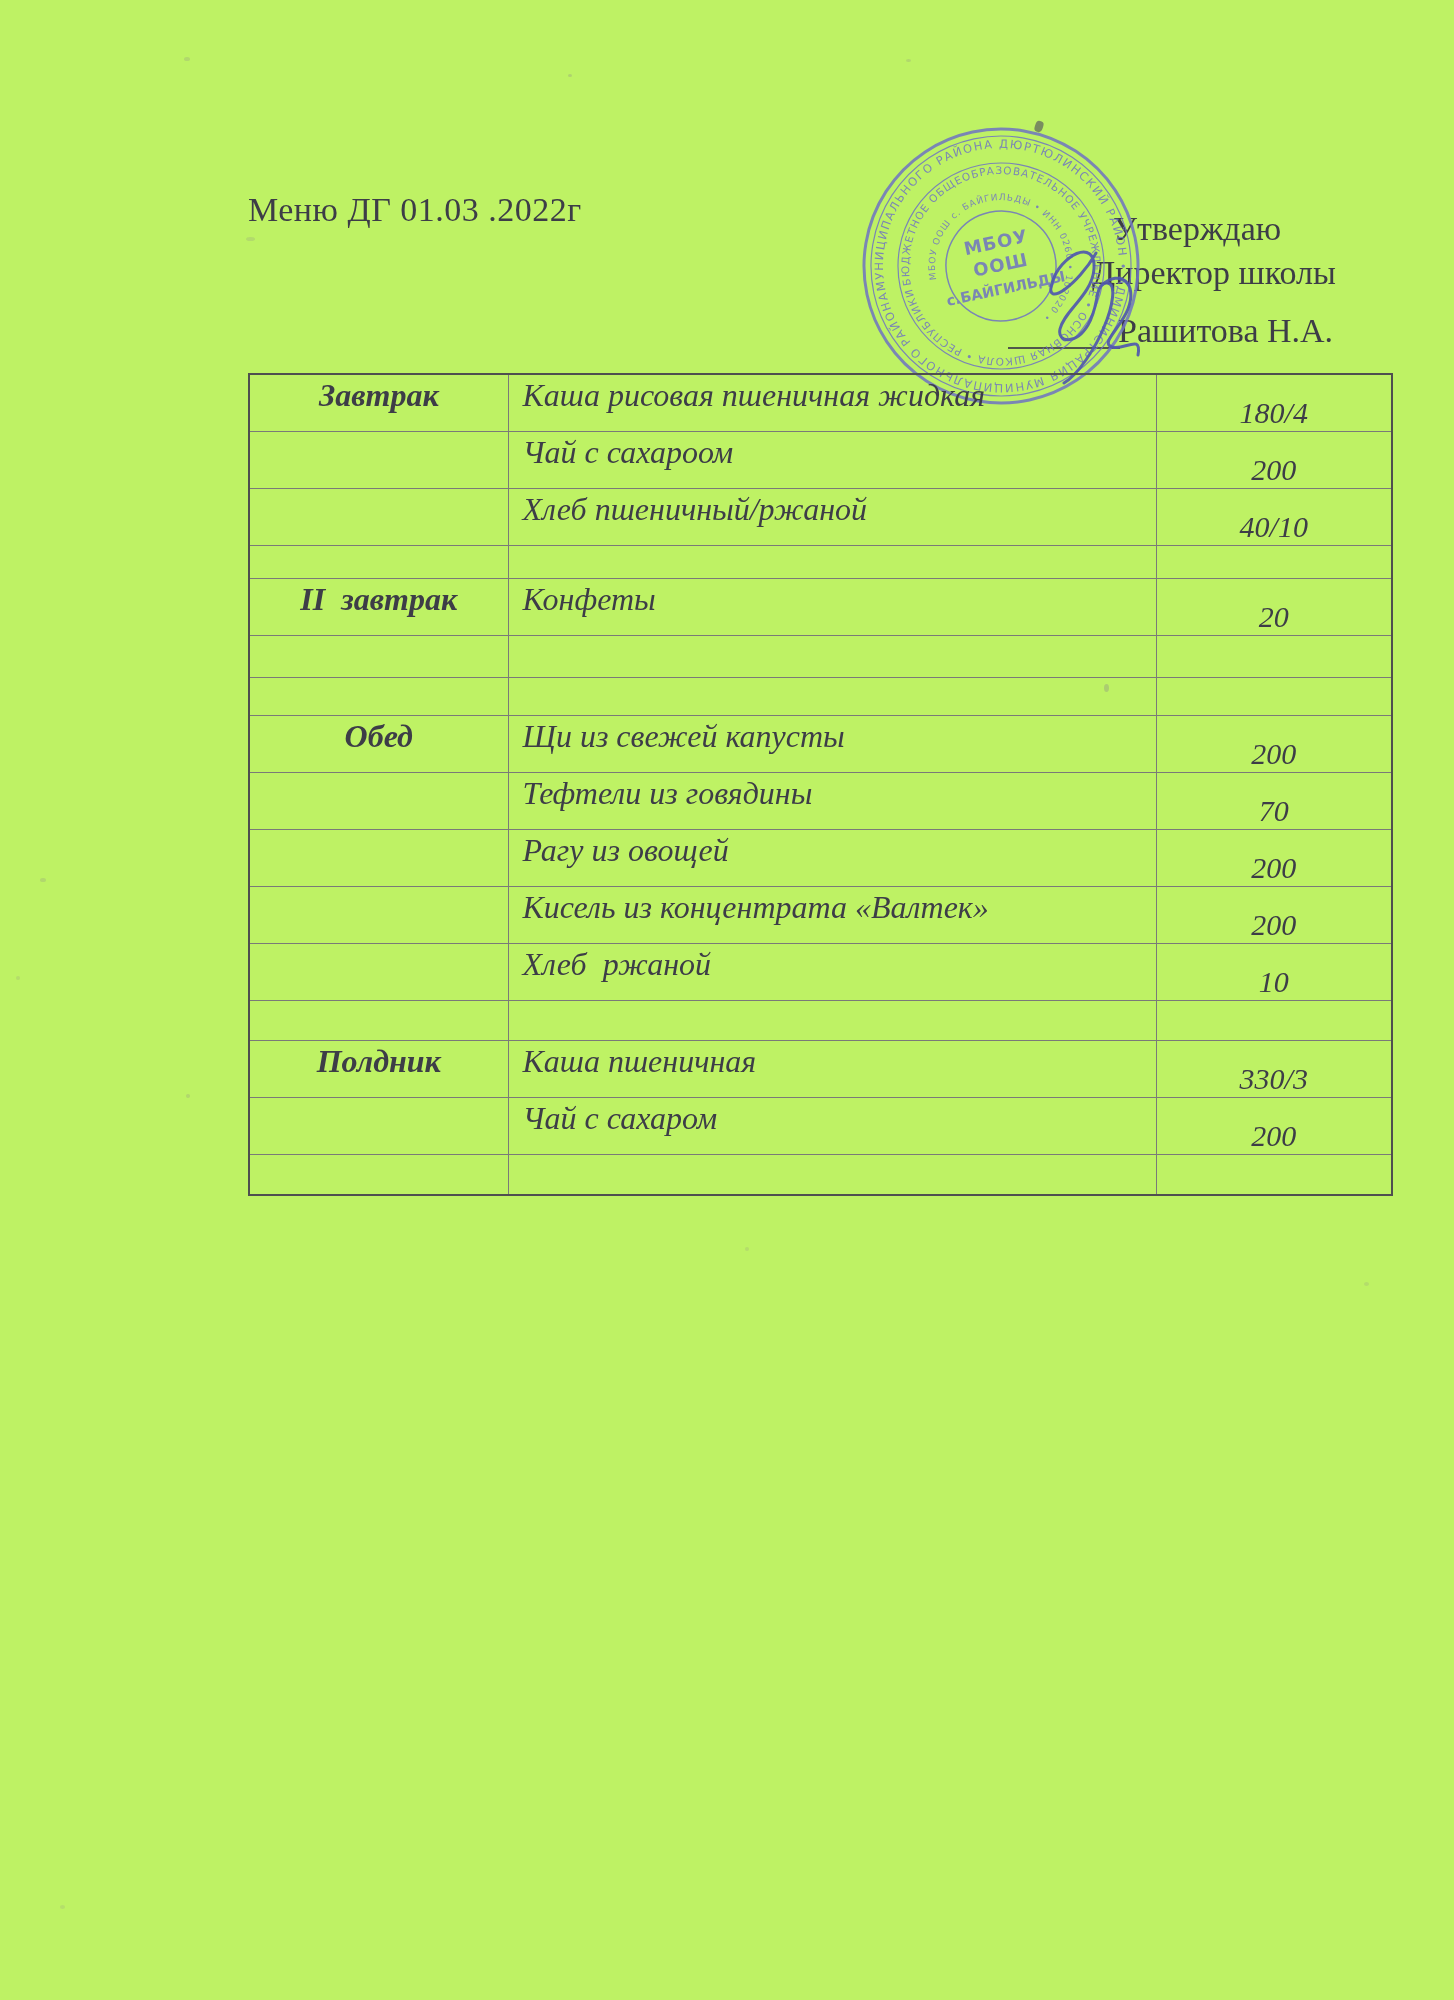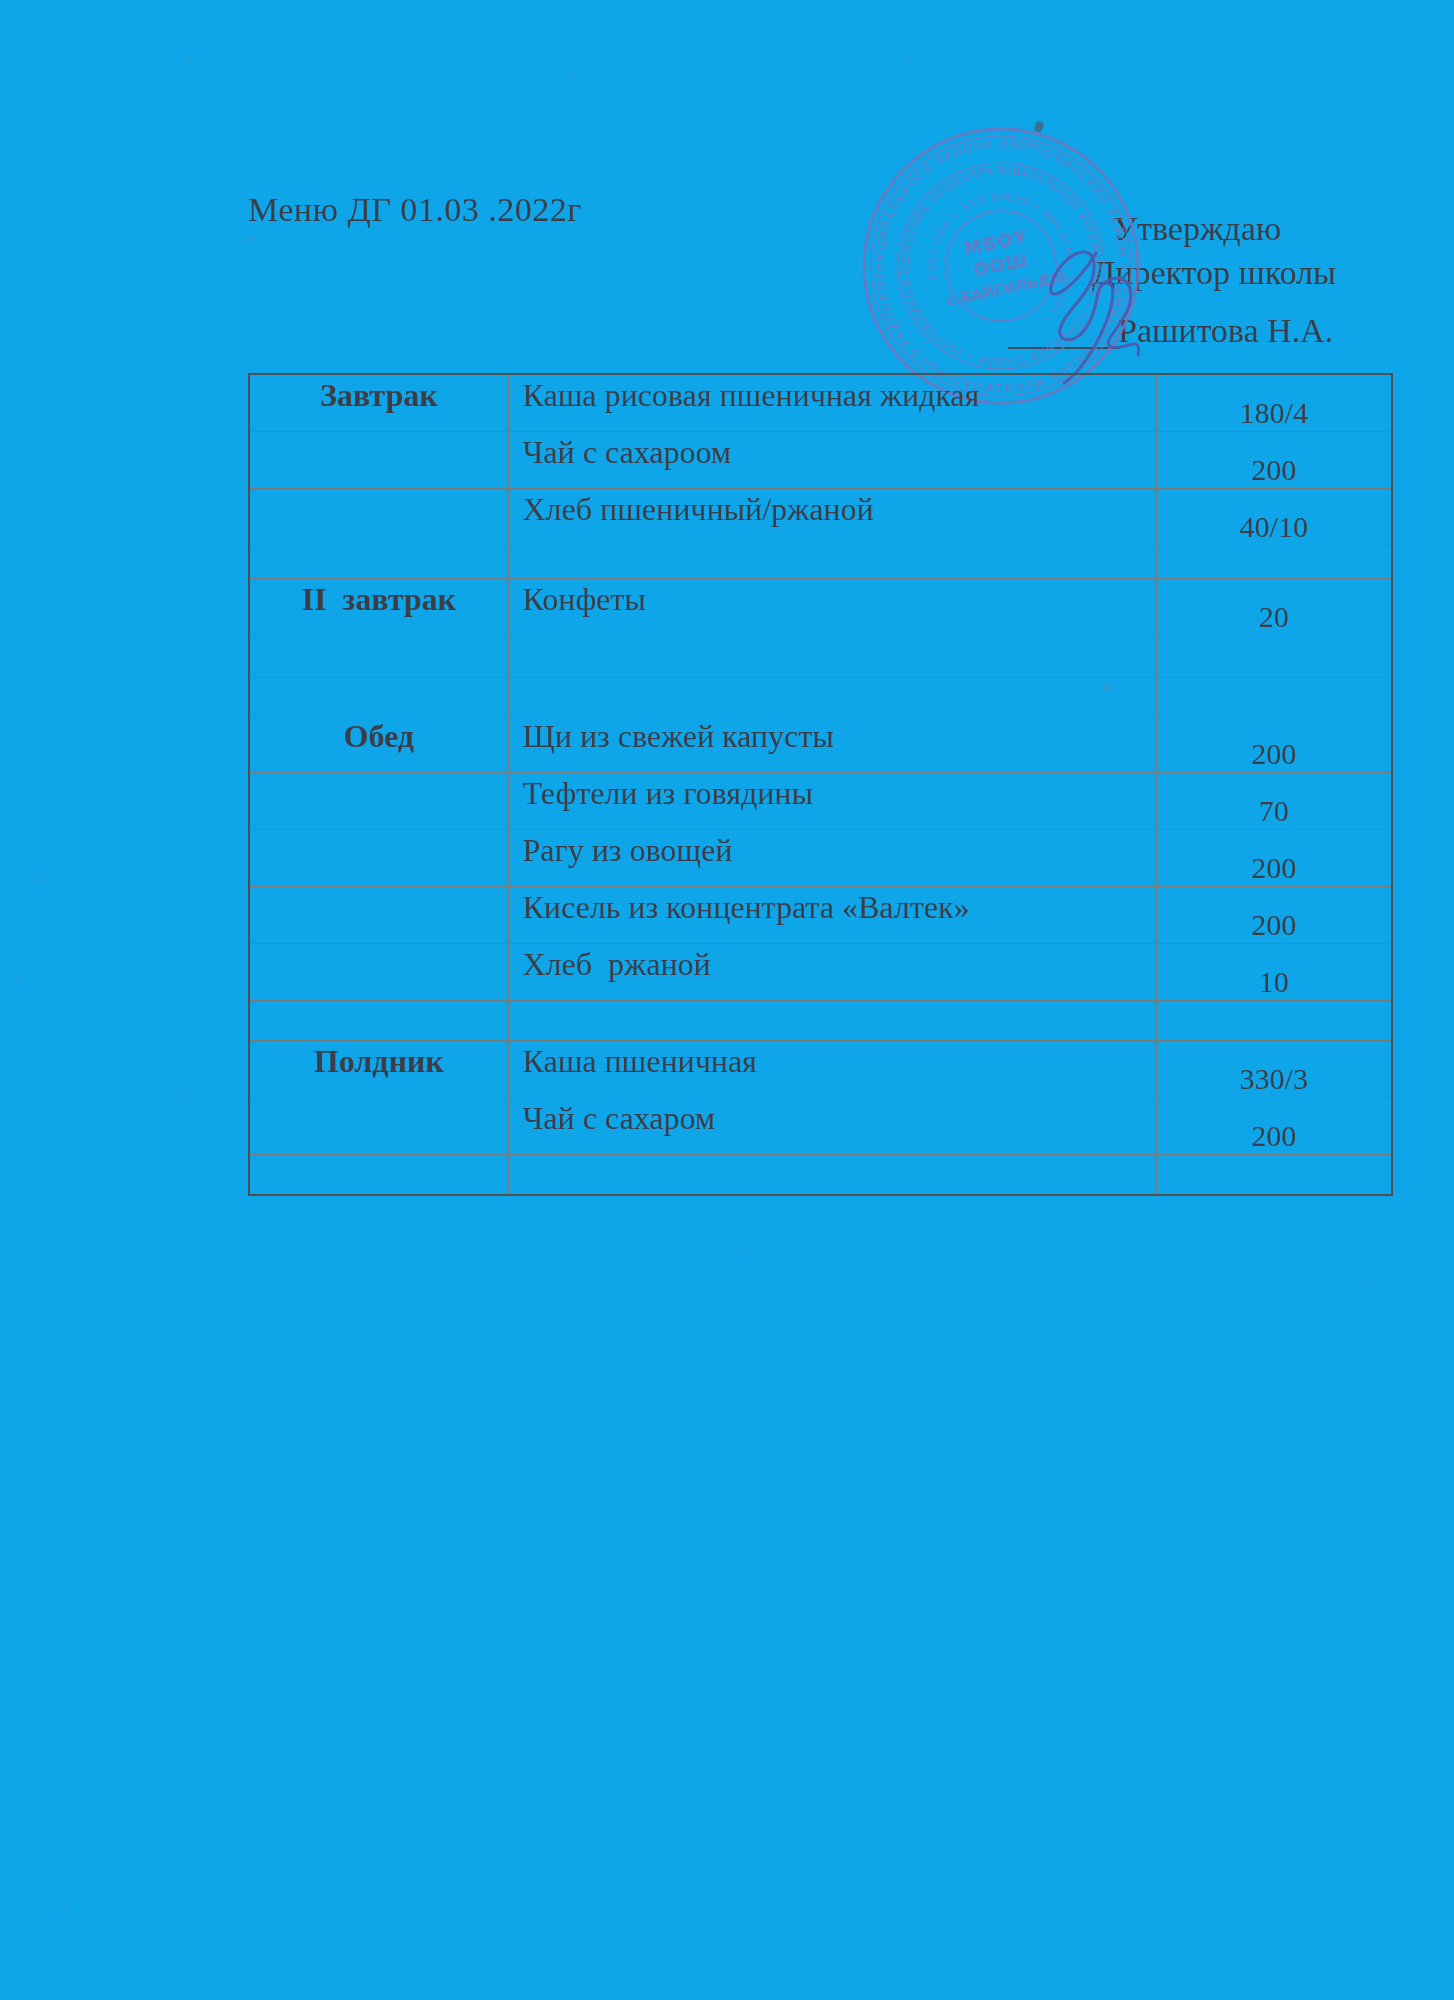--- a/index.html
+++ b/index.html
@@ -5,21 +5,21 @@
   :root{
     --ink:#3d3d47;
     --stamp:#7177c0;
     --signature:#5058ae;
     --table-line:#7a7a78;
   }
   html,body{margin:0;padding:0;background:#e8e8e6;}
   .page{
     position:relative;
     width:1454px;height:2000px;
-    background:#0ea5e9;
+    background:#bef264;
     font-family:"Liberation Serif","DejaVu Serif",serif;
     color:var(--ink);
     overflow:hidden;
   }
   .doc-title{
     position:absolute;left:248px;top:191px;
     font-size:34px;letter-spacing:0.5px;white-space:nowrap;
   }
   .approve{position:absolute;font-size:34px;white-space:nowrap;}
   .approve-word{left:1113px;top:210px;}
@@ -33,20 +33,21 @@
   table.menu{
     position:absolute;left:248px;top:373px;
     width:1143px;table-layout:fixed;
     border-collapse:collapse;
     border:2px solid #4f4f4f;
   }
   table.menu td{
     border:1px solid var(--table-line);
     vertical-align:top;
     overflow:hidden;
+    font-style:italic;
   }
   td.section{
     text-align:center;font-weight:bold;font-size:32px;
     padding-top:2px;white-space:pre-wrap;
   }
   td.dish{
     font-size:32px;padding:2px 0 0 14px;white-space:pre-wrap;
   }
   td.portion{
     text-align:center;font-size:30px;padding-top:21px;

